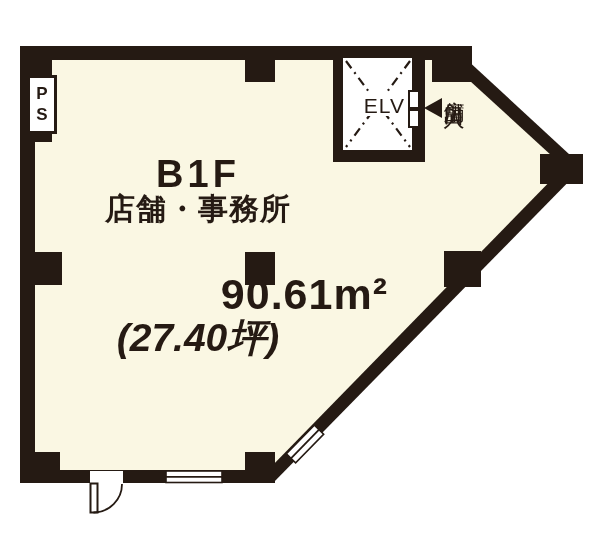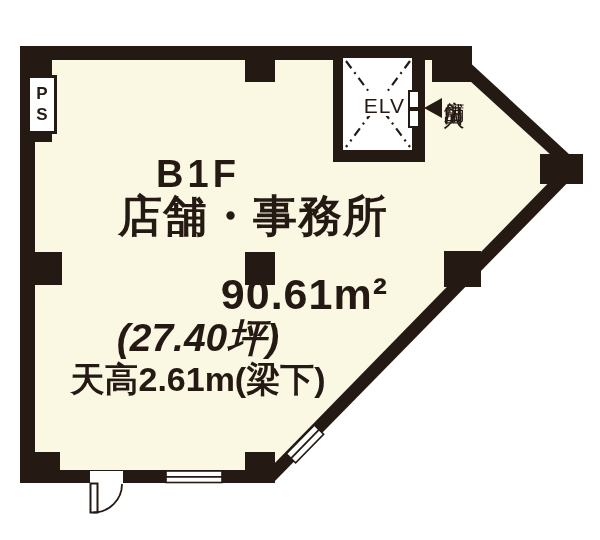--- a/index.html
+++ b/index.html
@@ -23,21 +23,21 @@
   .floor { fill: var(--floor); }
   .lbl {
     position: absolute;
     font-weight: bold;
     line-height: 1;
     white-space: nowrap;
     color: var(--text);
   }
   .center-lbl { left: 8px; width: 380px; text-align: center; }
   .lbl-b1f      { top: 155px; font-size: 38px; letter-spacing: 4px; }
-  .lbl-use      { top: 194px; font-size: 44px; letter-spacing: 1px; text-align: right; }
+  .lbl-use      { top: 194px; font-size: 30px; letter-spacing: 1px; }
   .lbl-sqm      { top: 273px; font-size: 43px; letter-spacing: 1px; text-align: right; }
   .lbl-tsubo    { top: 318px; font-size: 39px; font-style: italic; }
   .lbl-ceiling  { top: 362px; font-size: 34px; }
   .lbl-elv {
     left: 351px; top: 95px; width: 54px;
     text-align: right; font-size: 21px; font-weight: 400; letter-spacing: 1px;
   }
   .lbl-entrance {
     left: 444px; top: 84px; height: 130px;
     writing-mode: vertical-rl; text-orientation: upright;
@@ -112,15 +112,14 @@
   <div class="lbl lbl-entrance">店舗出入口</div>
 
   <div class="lbl center-lbl lbl-b1f">B1F</div>
 
   <div class="lbl center-lbl lbl-use">店舗・事務所</div>
 
   <div class="lbl center-lbl lbl-sqm">90.61m²</div>
 
   <div class="lbl center-lbl lbl-tsubo">(27.40坪)</div>
 
-  <div class="lbl center-lbl lbl-ceiling">天高2.61m(梁下)</div>
 
 </div>
 
 </body></html>

